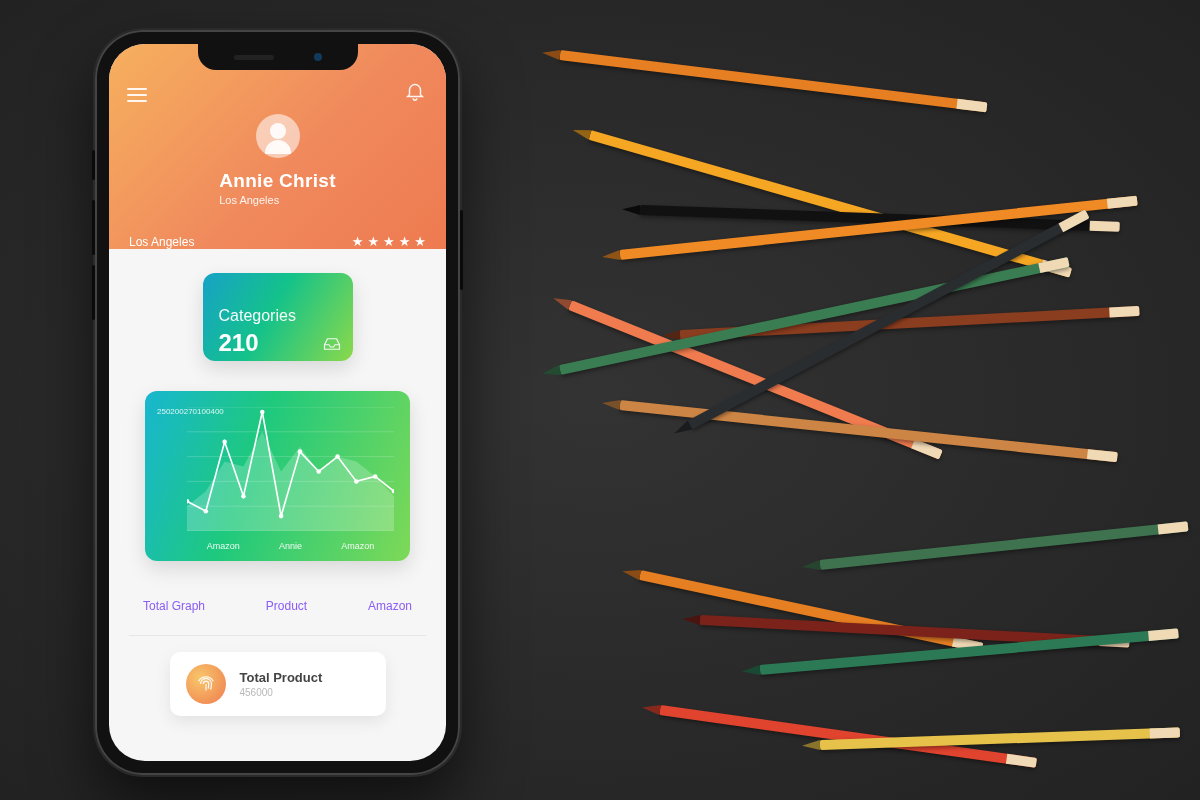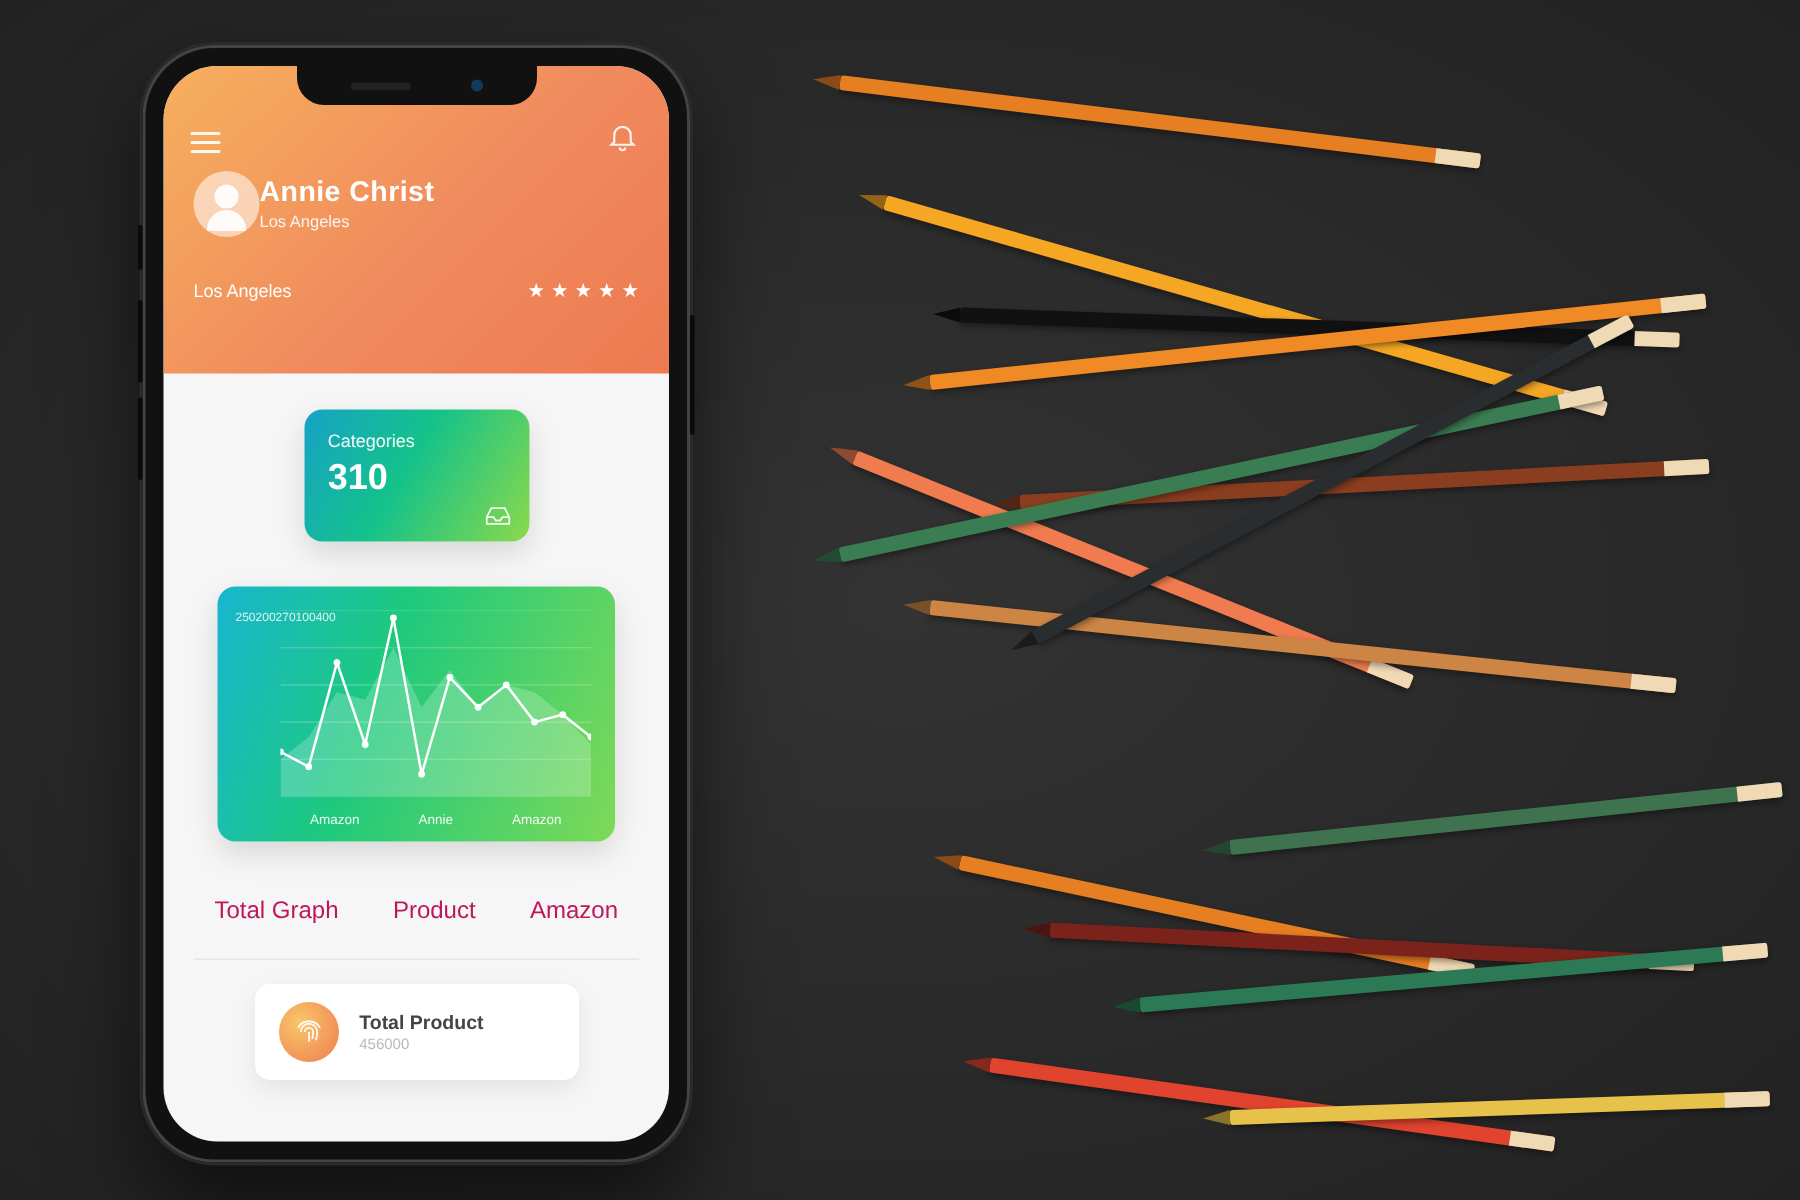--- a/index.html
+++ b/index.html
@@ -115,21 +115,23 @@
   }
   .header .bell-icon {
     position: absolute;
     top: 36px; right: 20px;
     width: 22px; height: 22px;
   }
 
   .profile {
     display: flex;
     align-items: center;
+    gap: 12px;
     margin-top: 28px;
+    flex-direction: column;
   }
   .avatar {
     width: 44px; height: 44px;
     border-radius: 50%;
     background: rgba(255,255,255,0.55);
     position: relative;
   }
   .avatar::before {
     content: "";
     position: absolute;
@@ -171,21 +173,21 @@
   }
 
   .card-categories {
     width: 150px;
     height: 88px;
     margin: 0 auto 30px;
     background: linear-gradient(120deg, #17a2c7 0%, #14c28a 45%, #8bd94a 100%);
     padding: 14px 16px;
     position: relative;
   }
-  .card-categories .lbl { font-size: 12px; opacity: .95; }
+  .card-categories .lbl { font-size: 16px; opacity: .95; margin-top: 20px; }
   .card-categories .val { font-size: 24px; font-weight: 600; margin-top: 4px; }
   .card-categories .tray-icon {
     position: absolute;
     right: 12px; bottom: 10px;
     width: 18px; height: 14px;
   }
 
   .card-chart {
     width: 265px;
     height: 170px;
@@ -222,22 +224,22 @@
     justify-content: space-around;
     font-size: 9px;
     opacity: .9;
   }
 
   
   .tabs {
     display: flex;
     justify-content: space-between;
     margin: 34px 12px 16px;
-    font-size: 16px;
-    color: #be185d;
+    font-size: 12px;
+    color: #8b5cf6;
   }
   .tab { cursor: pointer; padding: 4px 2px; }
 
   .divider {
     height: 1px;
     background: #e6e6e6;
     margin: 18px 0 16px;
   }
 
   .total-product {
@@ -353,21 +355,21 @@
           <span class="star">★</span>
           <span class="star">★</span>
         </div>
       </div>
     </div>
 
     <div class="content">
 
       <div class="card card-categories">
         <div class="lbl">Categories</div>
-        <div class="val">310</div>
+        <div class="val">210</div>
         <svg class="tray-icon" viewBox="0 0 24 18" fill="none" stroke="rgba(255,255,255,0.9)" stroke-width="1.6">
           <path d="M2 10l4-8h12l4 8v6H2z"></path>
           <path d="M2 10h6l2 3h4l2-3h6"></path>
         </svg>
       </div>
 
       <div class="card card-chart">
         <div class="chart-inner">
           <div class="y-ticks" id="y-ticks">
               <span>250</span>

